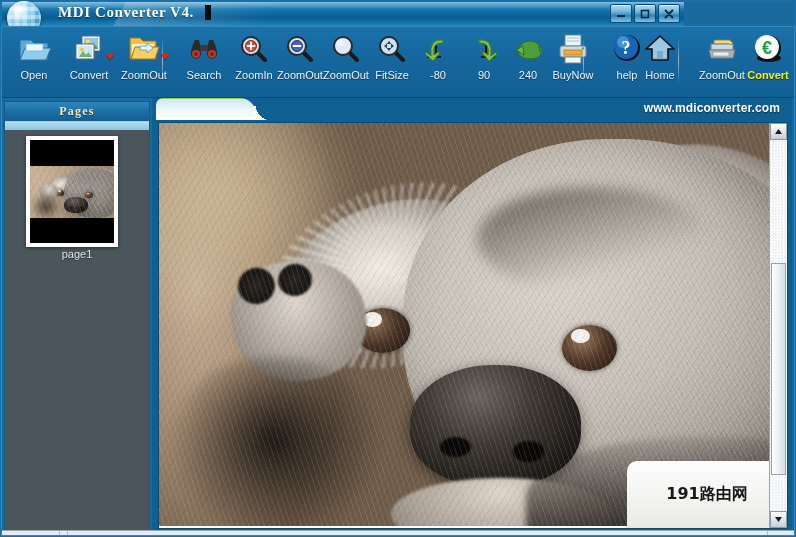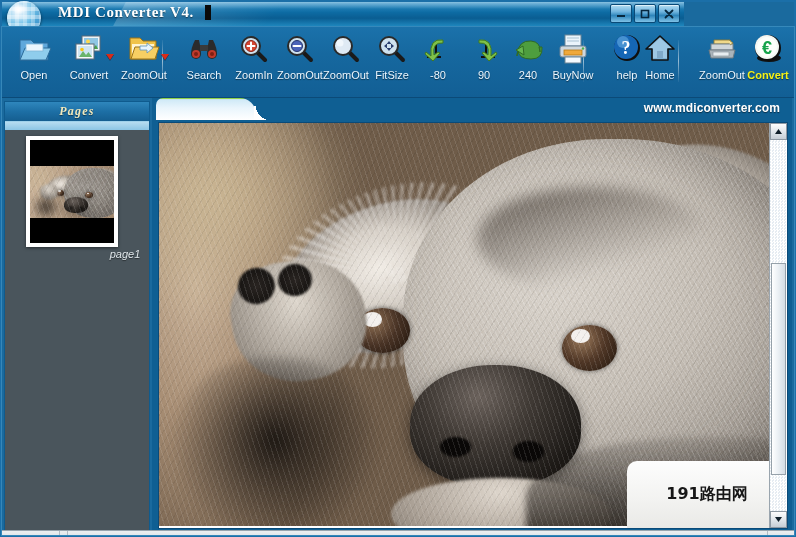--- a/index.html
+++ b/index.html
@@ -119,21 +119,20 @@
     filter: drop-shadow(0 1px 0 rgba(0,0,0,.4));
   }
 
   
   .pages-panel {
     position:absolute; left:4px; top:101px;
     width:144px; height:430px;
     background:#4a555c;
     border:1px solid #0f5b8e;
     box-shadow: inset 0 0 0 1px rgba(255,255,255,.06);
-    font-style: italic;
   }
   .pages-header {
     position:absolute; left:0; top:0; width:144px; height:19px;
     background: linear-gradient(180deg,#2f87bd 0%,#1d6fa5 50%,#155e90 100%);
     border-bottom:1px solid #9fd1ea;
     display:flex; align-items:center; justify-content:center;
   }
   .pages-header .ph-txt {
     font-family:"Liberation Serif", serif;
     font-size:12px; font-weight:bold; color:#f2eabe;
@@ -160,21 +159,20 @@
     overflow:hidden;
   }
   .thumb-img {
     position:absolute; left:0; top:26px; width:84px; height:52px;
     overflow:hidden;
   }
   .thumb-label {
     position:absolute; left:0; top:118px; width:144px;
     text-align:center; font-size:11px; color:#dfe6ea;
     text-shadow:0 1px 1px rgba(0,0,0,.5);
-    margin-left:48px;
   }
 
   
   .viewer-frame {
     position:absolute; left:152px; top:98px;
     width:640px; height:434px;
     background:#0f5f93;
   }
   .viewer-tab {
     position:absolute; left:4px; top:0;

